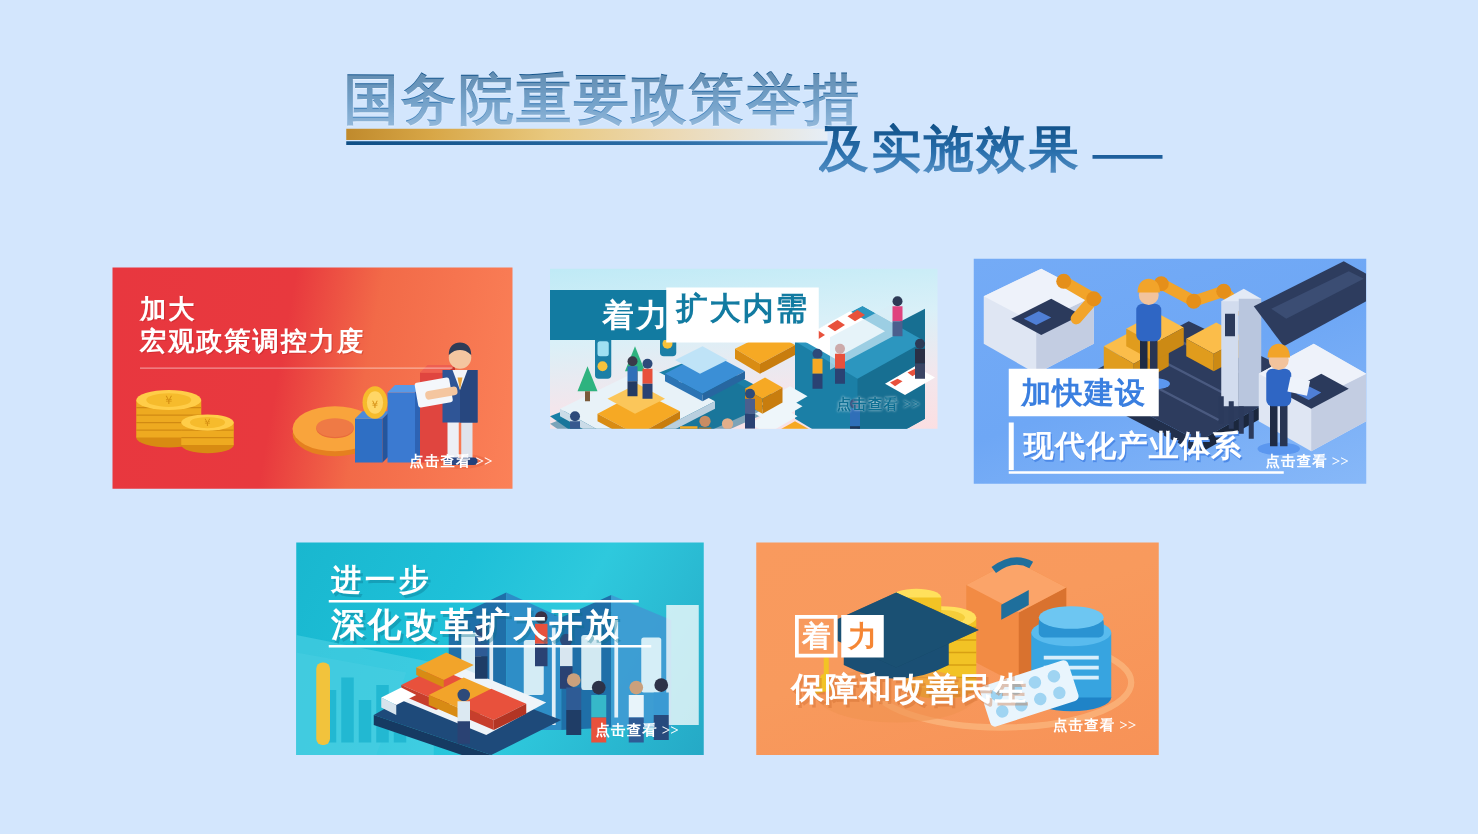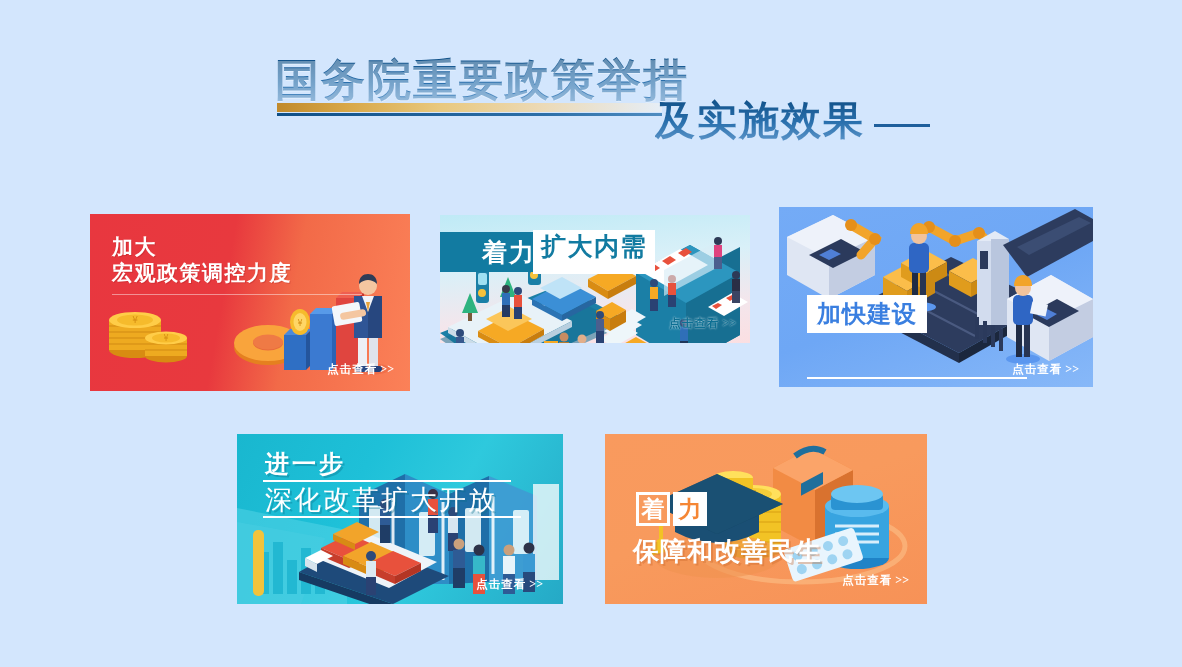--- a/index.html
+++ b/index.html
@@ -148,21 +148,21 @@
     position:absolute; left:28px; top:14px;
     font-family:"DejaVu Sans","Liberation Sans",sans-serif;
     color:#fff; font-weight:bold; font-size:24px; letter-spacing:3px;
     text-shadow:2px 2px 0 rgba(10,110,135,.35);
     text-align:right;
   }
   #card-4 .c4-rule1{ position:absolute; left:26px; top:46px; width:248px; height:2px; background:#fff; }
   #card-4 .c4-l2{
     position:absolute; left:28px; top:48px;
     font-family:"DejaVu Sans","Liberation Sans",sans-serif;
-    color:#fff; font-weight:normal; font-size:27px; letter-spacing:2px;
+    color:#fff; font-weight:bold; font-size:27px; letter-spacing:2px;
     text-shadow:2px 2px 0 rgba(10,110,135,.35);
     text-align:right;
   }
   #card-4 .c4-rule2{ position:absolute; left:26px; top:82px; width:258px; height:2px; background:#fff; }
   #card-4 .cta{ right:20px; bottom:12px; }
 
   
   #card-5{
     left:605px; top:434px; width:322px; height:170px;
     background:linear-gradient(160deg,#f99a5e 0%,#f89a5d 45%,#f79257 100%);
@@ -542,20 +542,23 @@
         <rect x="-10" y="14" width="20" height="30" rx="5" fill="#2f66c4"></rect>
         <circle cx="0" cy="7" r="8" fill="#f2c39c"></circle>
         <path d="M-9 5c0-7 4-11 9-11s9 4 9 11z" fill="#f2a42a"></path>
         <rect x="8" y="22" width="16" height="12" fill="#eef3fb" transform="rotate(12 16 28)"></rect>
       </g>
     </svg>
   </div>
   <div class="tbox-a">
     <span>加快建设</span>
   </div>
+  <div class="tbox-b">
+    <span>现代化产业体系</span>
+  </div>
   <div class="tbox-b-rule"></div>
   <div class="cta">
     <span>点击查看</span><span class="arrows">&gt;&gt;</span>
   </div>
 </div>
 
 <div class="card" id="card-4">
   <div class="card-scene">
     <svg width="326" height="170" viewBox="0 0 326 170" xmlns="http://www.w3.org/2000/svg" aria-hidden="true">
 

